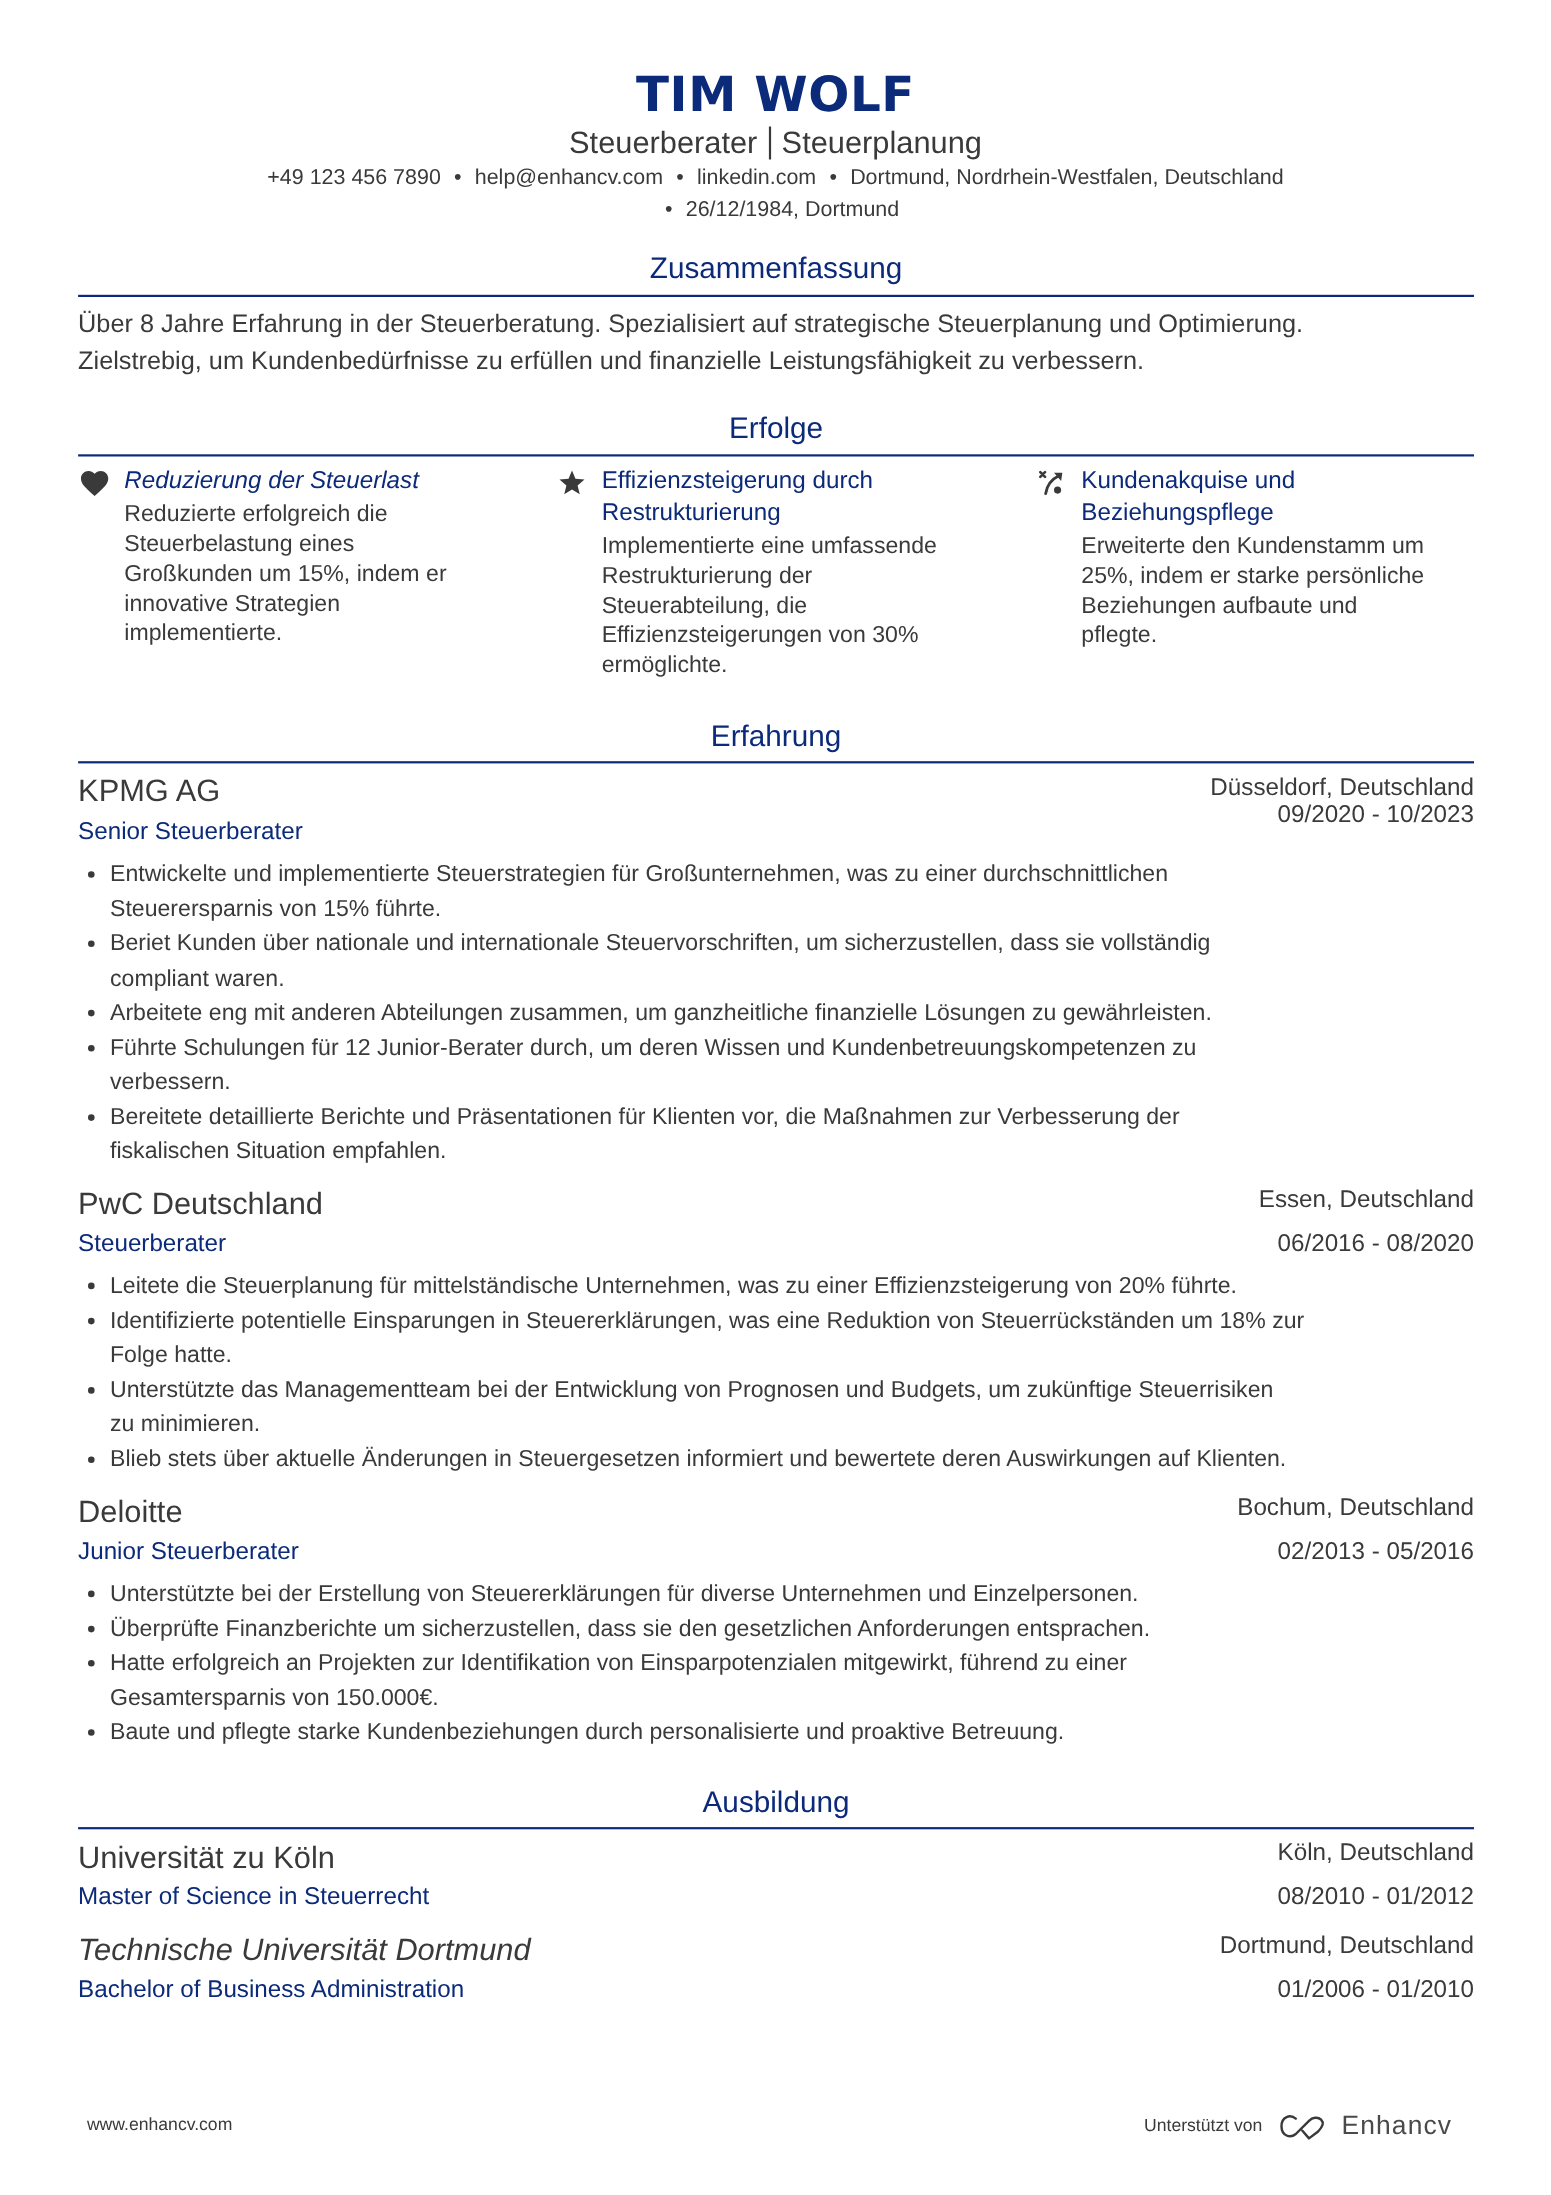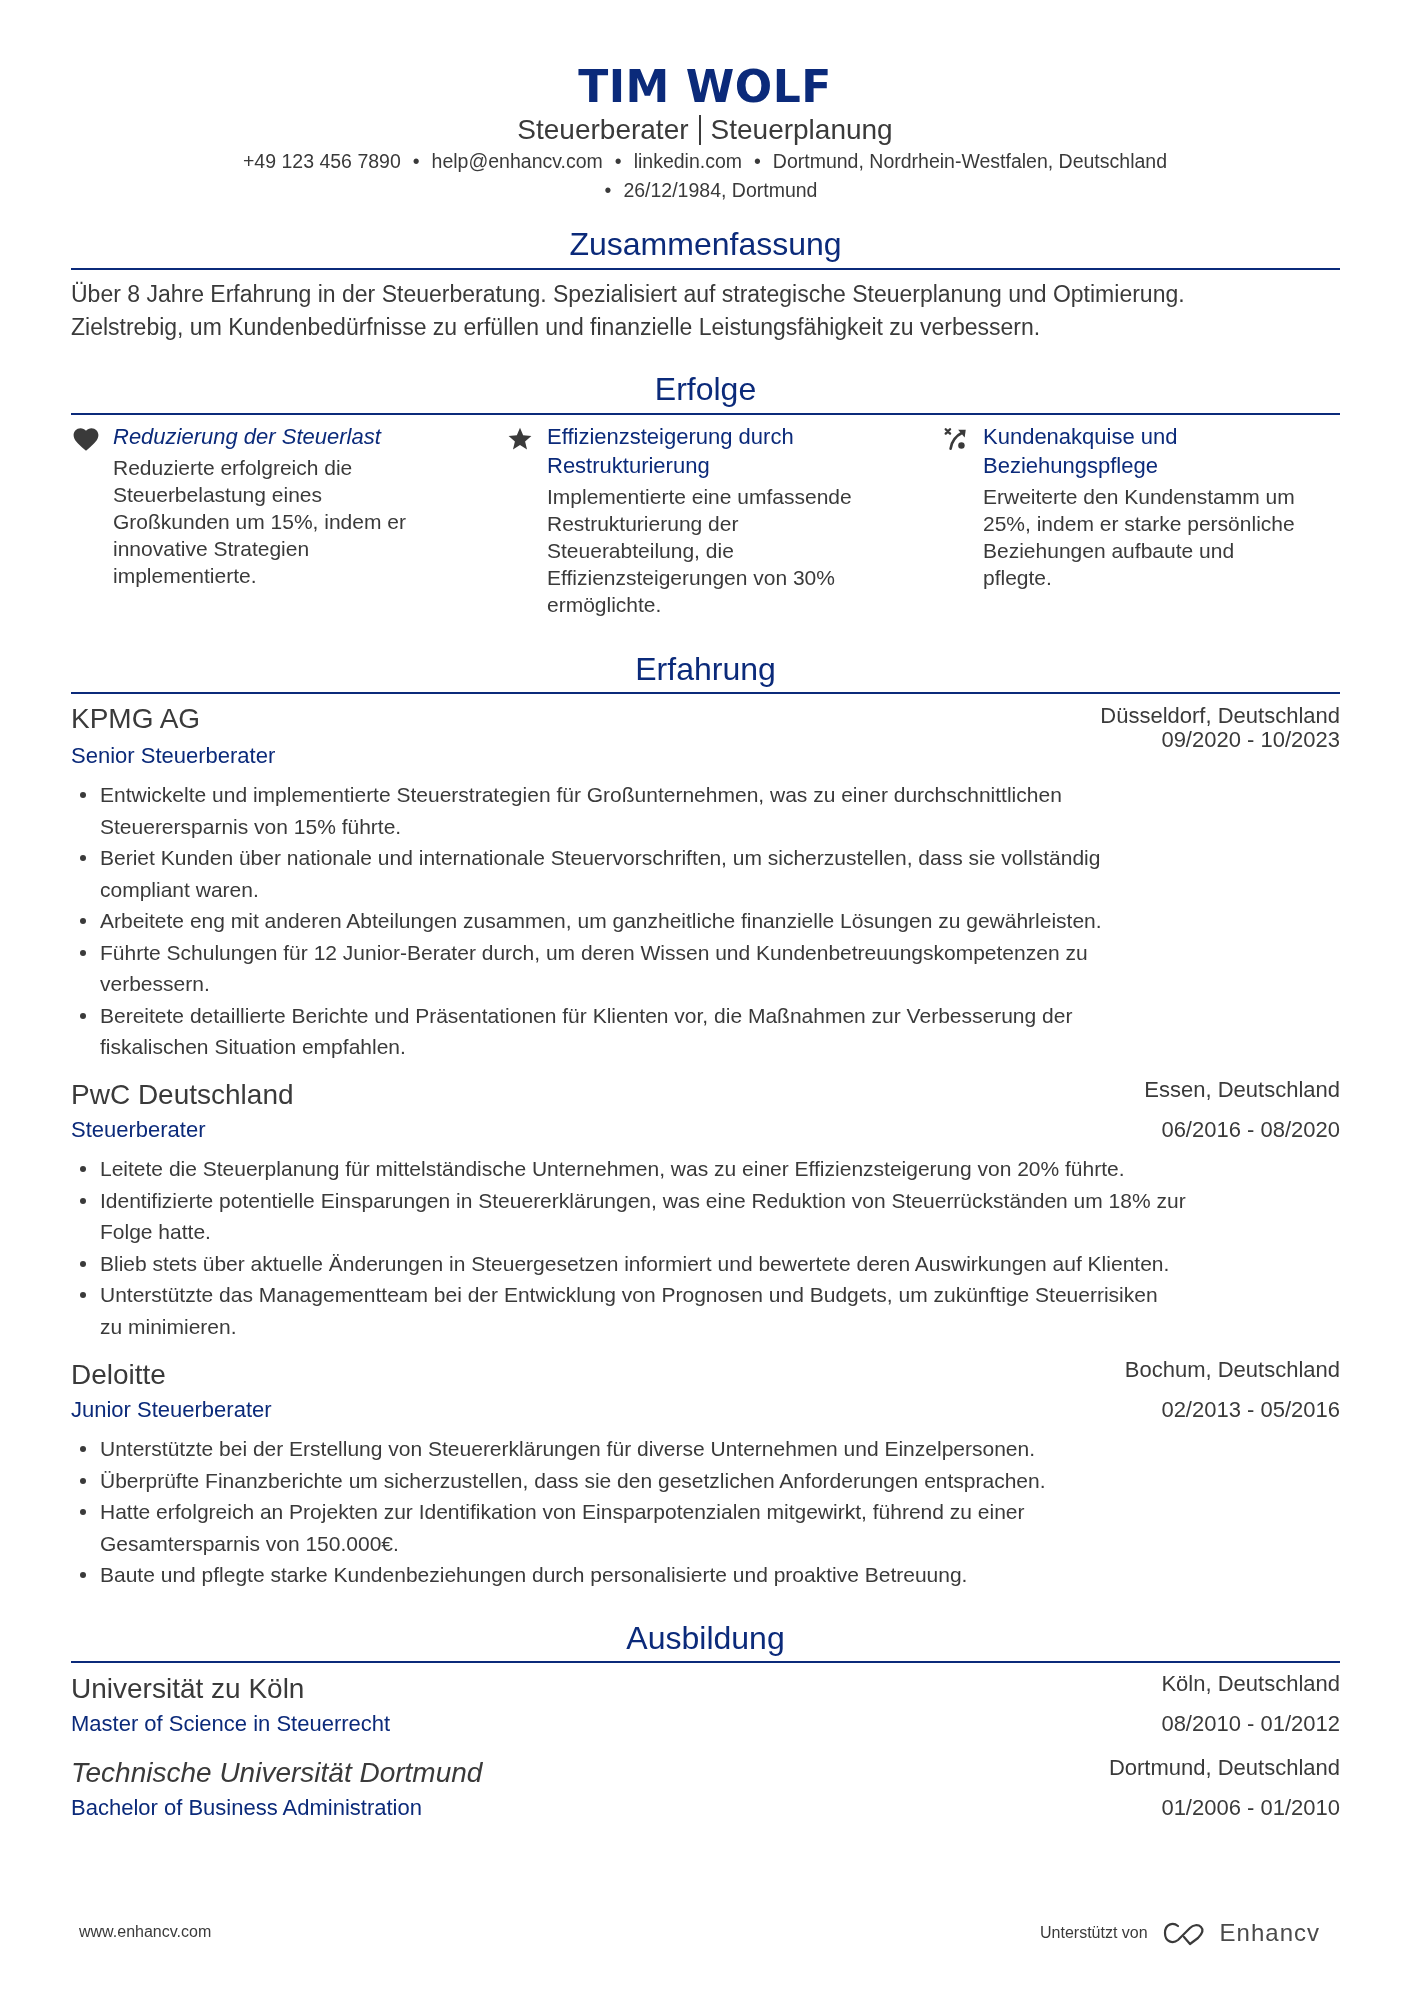--- a/index.html
+++ b/index.html
@@ -4,21 +4,21 @@
 <style>
   * { margin: 0; padding: 0; box-sizing: border-box; }
   html, body { width: 1410px; height: 1995px; background: #ffffff; }
   body { font-family: "Liberation Sans", "DejaVu Sans", sans-serif; color: #3a3a3a; position: relative; overflow: hidden; }
   .page { position: absolute; left: 71px; top: 0; width: 1269px; }
   .name { position: absolute; left: 0; width: 100%; top: 63px; font-size: 44px; font-weight: bold; color: #0b2a7a; letter-spacing: 0.5px; text-align: center; line-height: 48px; font-family: "DejaVu Sans", sans-serif; }
   .subtitle { position: absolute; left: 0; width: 100%; top: 114px; font-size: 28px; line-height: 32px; text-align: center; color: #3a3a3a; }
   .subtitle .sep { display: inline-block; width: 2px; height: 30px; background: #3a3a3a; vertical-align: -6px; margin: 0 10px; }
   .contact { position: absolute; left: 0; width: 100%; font-size: 19.5px; line-height: 24px; text-align: center; color: #3a3a3a; }
   .contact .dot { display: inline-block; margin: 0 12px; }
-  .sec-title { position: absolute; left: 0; width: 100%; text-align: center; font-size: 32px; line-height: 34px; color: #0b2a7a; }
+  .sec-title { position: absolute; left: 0; width: 100%; text-align: center; font-size: 27px; line-height: 34px; color: #0b2a7a; }
   .rule { position: absolute; left: 0; width: 100%; height: 2px; background: #0b2a7a; }
   .para { position: absolute; left: 0; width: 100%; font-size: 23px; line-height: 33px; color: #3a3a3a; }
   .ach { position: absolute; width: 400px; }
   .ach .icon { position: absolute; left: 0; top: 4px; width: 30px; height: 26px; }
   .ach .t { position: absolute; left: 42px; width: 360px; font-size: 22px; line-height: 29px; color: #0b2a7a; }
   .ach .d { position: absolute; left: 42px; width: 360px; font-size: 21px; line-height: 27px; color: #3a3a3a; }
   .row { position: absolute; left: 0; width: 100%; }
   .company { position: absolute; left: 0; font-size: 28px; line-height: 34px; color: #3a3a3a; }
   .loc { position: absolute; right: 0; font-size: 22px; line-height: 28px; color: #3a3a3a; text-align: right; }
   .role { position: absolute; left: 0; font-size: 22px; line-height: 28px; color: #0b2a7a; }
@@ -129,22 +129,22 @@
   </div>
 
   <div class="row" style="top:1078px;">
     <div class="company" style="top:0;">PwC Deutschland</div>
     <div class="loc" style="top:-2px;">Essen, Deutschland</div>
     <div class="role" style="top:38px;">Steuerberater</div>
     <div class="dates" style="top:38px;">06/2016 - 08/2020</div>
     <ul class="bullets" style="top:75px;">
       <li><span>Leitete die Steuerplanung für mittelständische Unternehmen, was zu einer Effizienzsteigerung von 20% führte.</span></li>
       <li><span>Identifizierte potentielle Einsparungen in Steuererklärungen, was eine Reduktion von Steuerrückständen um 18% zur</span><br><span>Folge hatte.</span></li>
+      <li><span>Unterstützte das Managementteam bei der Entwicklung von Prognosen und Budgets, um zukünftige Steuerrisiken</span><br><span>zu minimieren.</span></li>
       <li><span>Blieb stets über aktuelle Änderungen in Steuergesetzen informiert und bewertete deren Auswirkungen auf Klienten.</span></li>
-      <li><span>Unterstützte das Managementteam bei der Entwicklung von Prognosen und Budgets, um zukünftige Steuerrisiken</span><br><span>zu minimieren.</span></li>
     </ul>
   </div>
 
   <div class="row" style="top:1358px;">
     <div class="company" style="top:0;">Deloitte</div>
     <div class="loc" style="top:-2px;">Bochum, Deutschland</div>
     <div class="role" style="top:38px;">Junior Steuerberater</div>
     <div class="dates" style="top:38px;">02/2013 - 05/2016</div>
     <ul class="bullets" style="top:75px;">
       <li><span>Unterstützte bei der Erstellung von Steuererklärungen für diverse Unternehmen und Einzelpersonen.</span></li>

